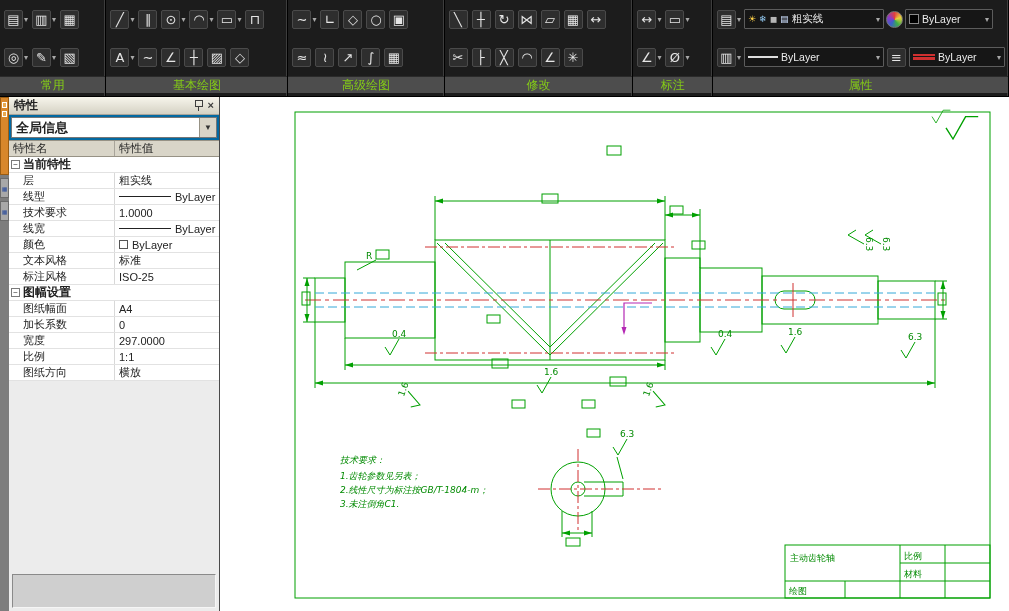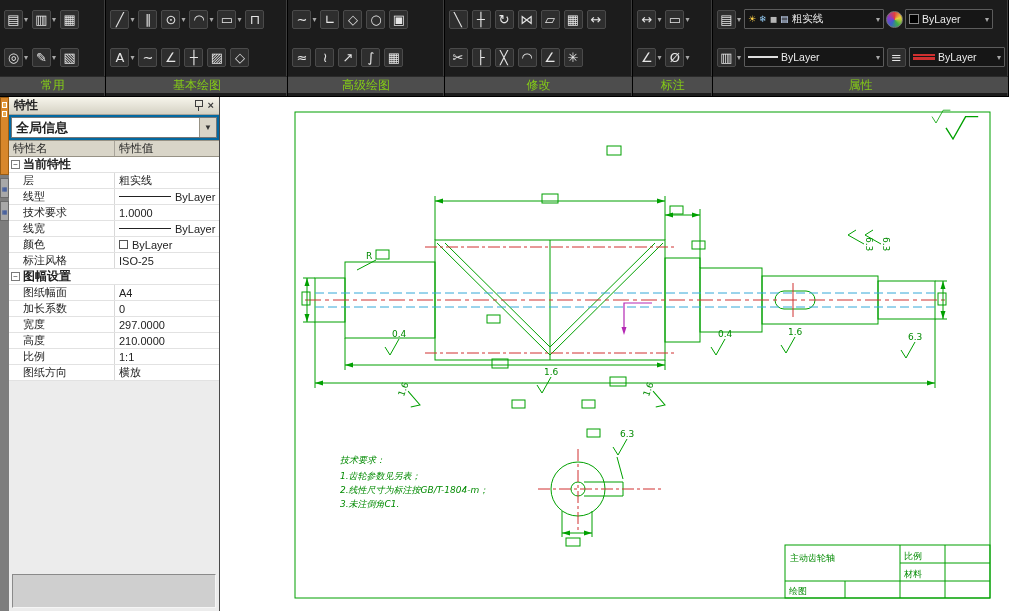--- a/index.html
+++ b/index.html
@@ -377,43 +377,43 @@
         </div>
     </div>
     <div class="prow">
       <div class="col-name">颜色</div>
       <div class="valflex">
           <span class="colorbox"></span>
           <span>ByLayer</span>
         </div>
     </div>
     <div class="prow">
+      <div class="col-name">文本风格</div>
+      <div class="col-val">标准</div>
+    </div>
+    <div class="prow">
       <div class="col-name">标注风格</div>
       <div class="col-val">ISO-25</div>
     </div>
 
     <div class="pgrouph">
       <span class="expbox">−</span>
       <span>图幅设置</span>
     </div>
     <div class="prow">
       <div class="col-name">图纸幅面</div>
       <div class="col-val">A4</div>
     </div>
     <div class="prow">
       <div class="col-name">加长系数</div>
       <div class="col-val">0</div>
     </div>
     <div class="prow">
       <div class="col-name">宽度</div>
       <div class="col-val">297.0000</div>
-    </div>
-    <div class="prow">
-      <div class="col-name">高度</div>
-      <div class="col-val">210.0000</div>
     </div>
     <div class="prow">
       <div class="col-name">比例</div>
       <div class="col-val">1:1</div>
     </div>
     <div class="prow">
       <div class="col-name">图纸方向</div>
       <div class="col-val">横放</div>
     </div>
 

